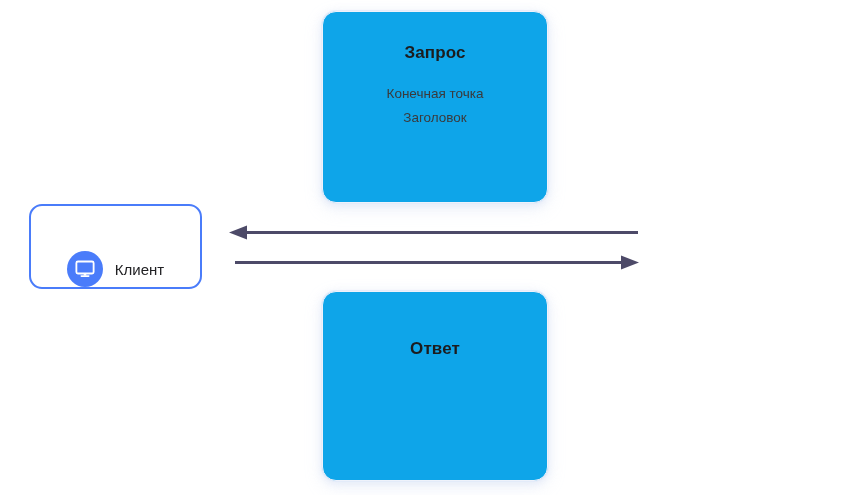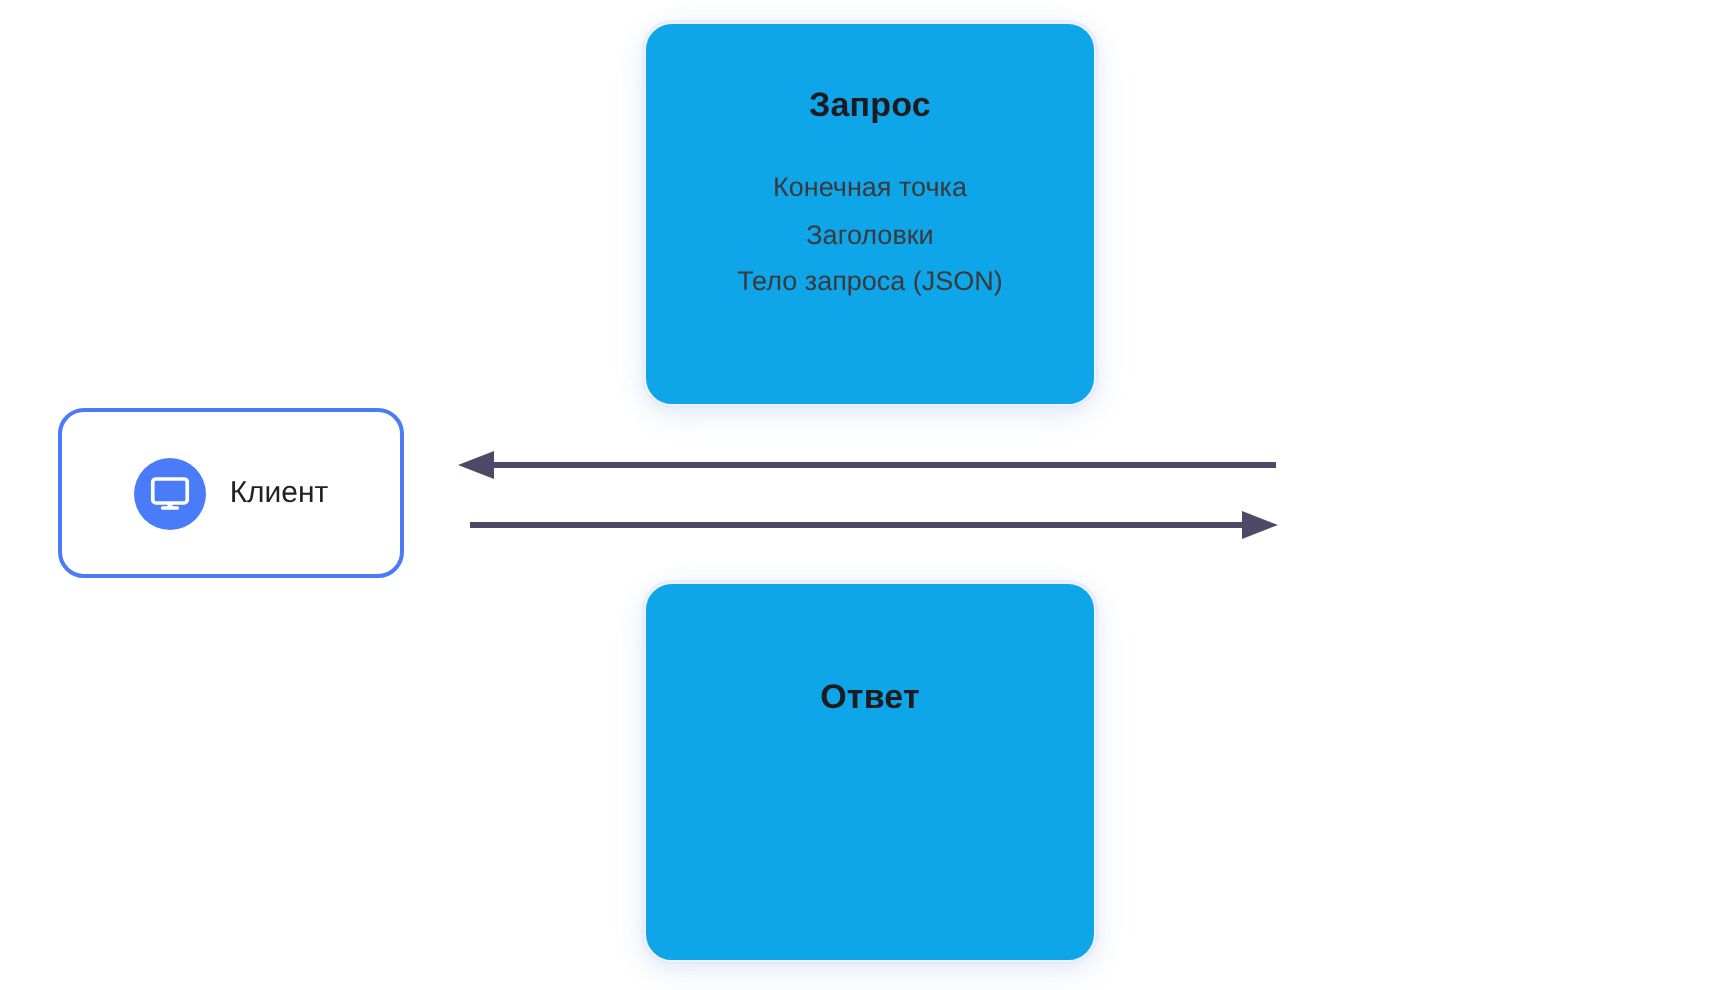--- a/index.html
+++ b/index.html
@@ -68,21 +68,21 @@
   .node-box {
     position: absolute;
     box-sizing: border-box;
     top: 204px;
     width: 173px;
     height: 85px;
     background: #ffffff;
     border: 2px solid #4a7cfa;
     border-radius: 13px;
     display: flex;
-    align-items: center;
+    align-items: flex-end;
     justify-content: center;
   }
   #client-box { left: 29px; }
   #server-box { left: 667px; width: 171px; }
 
   .node-inner {
     display: flex;
     align-items: center;
     gap: 12px;
   }
@@ -117,22 +117,21 @@
 </style>
 </head>
 <body>
 
 <div id="diagram">
 
   <div id="request-card" class="info-card">
     <div class="card-title">Запрос</div>
     <div class="card-lines">
       <div class="card-line">Конечная точка</div>
-      <div class="card-line">Заголовки</div>
-      <div class="card-line">Тело запроса (JSON)</div>
+      <div class="card-line">Заголовок</div>
     </div>
   </div>
 
   <div id="response-card" class="info-card">
     <div class="card-title">Ответ</div>
   </div>
 
   <div id="client-box" class="node-box">
     <div class="node-inner">
       <span class="node-icon">

